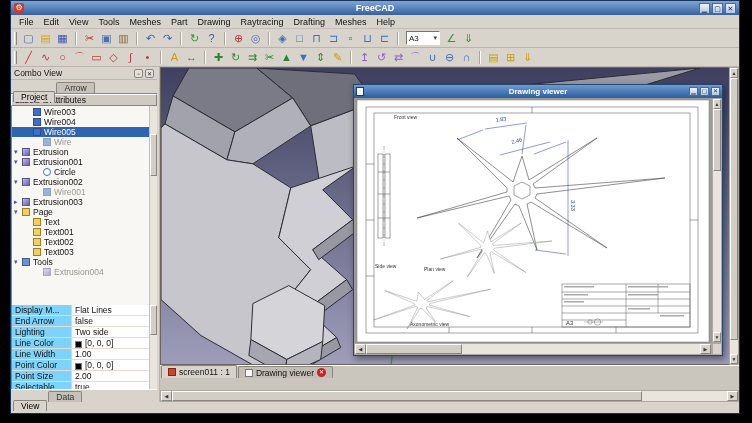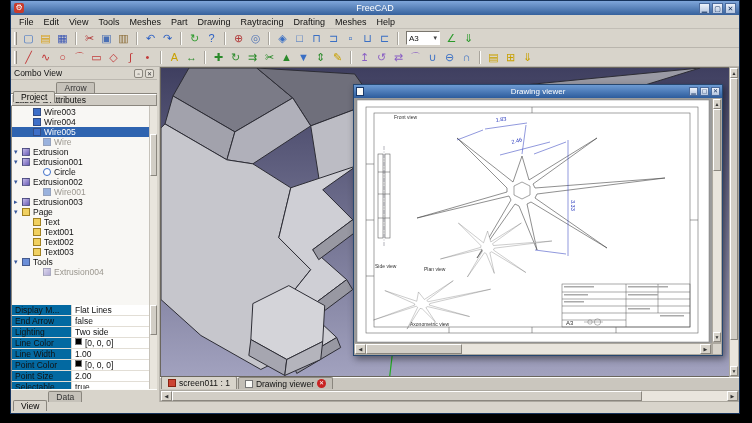--- a/index.html
+++ b/index.html
@@ -4,21 +4,21 @@
 <style>
   *{box-sizing:border-box;margin:0;padding:0}
   html,body{width:752px;height:423px;overflow:hidden}
   body{background:#000;position:relative;font-family:"Liberation Sans",sans-serif;color:#111}
   svg text{font-family:"Liberation Sans",sans-serif}
 
   .app{position:absolute;left:10px;top:0;width:730px;height:414px;background:#d8d4cb;border:1px solid #16335c}
 
   
   .titlebar{height:14px;background:linear-gradient(#7fa6da,#36619c);display:flex;align-items:center;padding:0 3px;position:relative}
-  .tb-title{position:absolute;left:0;right:0;text-align:center;color:#fff;font-size:9px;font-weight:normal}
+  .tb-title{position:absolute;left:0;right:0;text-align:center;color:#fff;font-size:9px;font-weight:bold}
   .app-icon{width:10px;height:10px;background:#c93b2b;color:#fff;font-size:8px;line-height:10px;text-align:center;border-radius:2px;z-index:1}
   .win-btns{margin-left:auto;display:flex;gap:2px;z-index:1}
   .win-btn{width:11px;height:11px;background:linear-gradient(#eef3fb,#b5c6e0);border:1px solid #4a6a9c;font-size:7px;line-height:9px;text-align:center;color:#163462}
 
   
   .menubar{height:14px;display:flex;align-items:center;padding-left:3px;background:#d8d4cb;border-bottom:1px solid #c2beb6}
   .menu-item{padding:1px 5px;font-size:9px;white-space:nowrap}
 
   
   .toolbar{height:19px;display:flex;align-items:center;padding:0 2px;background:#d8d4cb;border-bottom:1px solid #b9b5ad}
@@ -64,43 +64,43 @@
   .tree-row.selected .t-label{color:#fff}
   .vtrack{position:absolute;right:0;top:0;bottom:0;width:8px;background:#e9e5dd;border-left:1px solid #c6c2ba}
   .vthumb{position:absolute;left:0;right:0;background:#d2cec6;border:1px solid;border-color:#fff #8a867e #8a867e #fff}
 
   .prop-hdr{display:flex;height:12px}
   .ph-cell{font-size:8.5px;padding:0 3px;background:#cfcbc3;border:1px solid;border-color:#fff #8a867e #8a867e #fff;display:flex;align-items:center}
   .ph-cell.c1{width:62px}
   .ph-cell.c2{flex:1}
   .props{height:84px;background:#fff;border-left:1px solid #8a867e;overflow:hidden;position:relative}
   .prop-row{display:flex;height:11px;border-bottom:1px solid #e2ded6;font-size:8.5px;align-items:stretch}
-  .p-name{width:60px;background:#0369a1;border-right:1px solid #d8d4cc;padding:0 3px;display:flex;align-items:center;white-space:nowrap;overflow:hidden}
-  .p-val{flex:1;padding:0 3px;display:flex;align-items:flex-start;gap:3px;white-space:nowrap;overflow:hidden}
+  .p-name{width:60px;background:#7dd3fc;border-right:1px solid #d8d4cc;padding:0 3px;display:flex;align-items:center;white-space:nowrap;overflow:hidden}
+  .p-val{flex:1;padding:0 3px;display:flex;align-items:flex-end;gap:3px;white-space:nowrap;overflow:hidden}
   .swatch{width:7px;height:7px;display:none;border:1px solid #777;flex:none}
   .swatch[style]{display:inline-block}
 
   .bottom-tabs{height:13px;display:flex;gap:1px;padding:1px 2px 0;border-top:1px solid #fdfdfb}
 
   
   .mdi{flex:1;display:flex;flex-direction:column;min-width:0}
   .view-row{flex:1;display:flex;min-height:0}
   .viewport{flex:1;position:relative;overflow:hidden;border:1px solid #6a665e;border-right:none}
   .viewport > svg{position:absolute;inset:0}
 
   
   .vscroll{width:10px;background:#e9e5dd;border:1px solid #aca89f;display:flex;flex-direction:column;position:relative}
   .hscroll{height:12px;background:#e9e5dd;border:1px solid #aca89f;display:flex;position:relative}
   .sb-btn{background:#d8d4cb;border:1px solid;border-color:#fff #8a867e #8a867e #fff;color:#333;text-align:center;flex:none}
   .vscroll .sb-btn{height:10px;width:100%;font-size:5px;line-height:8px}
   .hscroll .sb-btn{width:11px;height:100%;font-size:5px;line-height:9px}
   .vscroll .sb-thumb{width:100%;background:#d2cec6;border:1px solid;border-color:#fff #8a867e #8a867e #fff}
   .hscroll .sb-thumb{height:100%;background:#d2cec6;border:1px solid;border-color:#fff #8a867e #8a867e #fff}
 
-  .doc-tabbar{height:13px;display:flex;align-items:flex-end;gap:1px;background:#cac6be;border-top:1px solid #fdfdfb;padding:1px 1px}
+  .doc-tabbar{height:13px;display:flex;align-items:flex-end;gap:1px;background:#cac6be;border-top:1px solid #fdfdfb;padding:12px 1px}
   .doc-tab{height:12px;display:flex;align-items:center;gap:3px;padding:0 6px;font-size:8.5px;background:#c2beb6;border:1px solid #8a867e;border-bottom:none;border-radius:2px 2px 0 0;white-space:nowrap}
   .doc-tab.active{background:#d8d4cb;height:13px}
   .dt-icon{width:8px;height:8px;flex:none;border:1px solid #777}
   .dti-screen{background:#cc4433;border-color:#882211}
   .dti-page{background:#fbfbf8}
   .dt-close{display:none;width:9px;height:9px;border-radius:50%;background:#c82222;color:#fff;font-size:6px;line-height:9px;text-align:center;font-style:normal}
   .doc-tab.closable .dt-close{display:block}
   .dt-close::before{content:"✕"}
 
   

